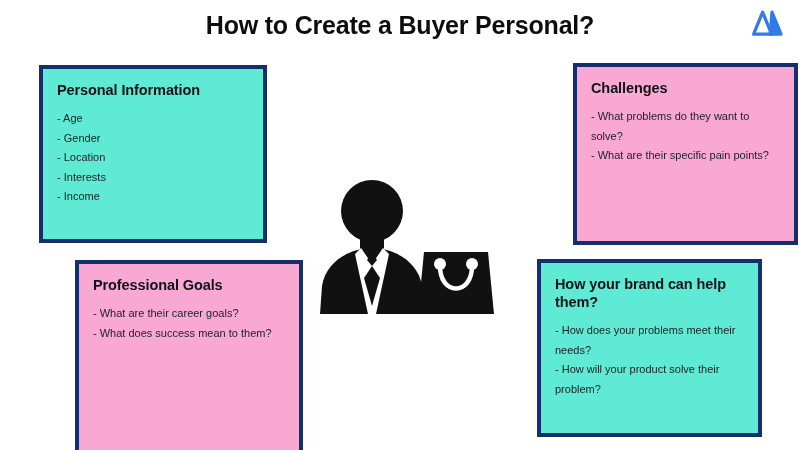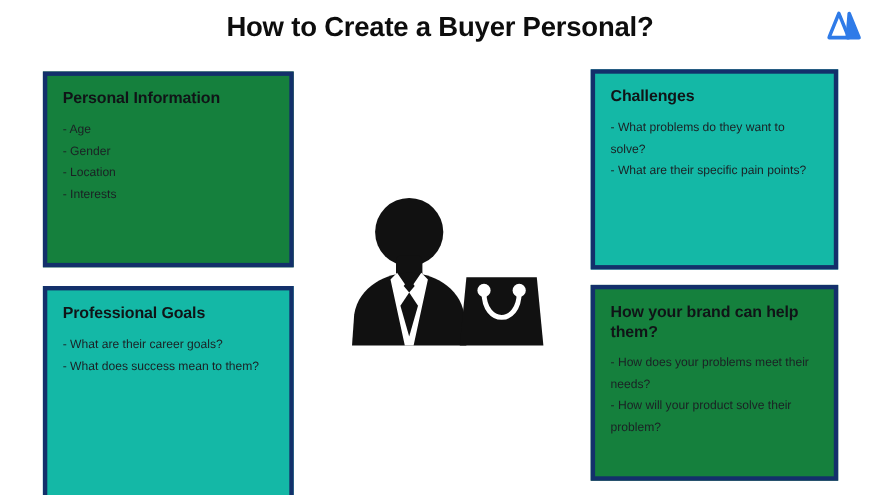--- a/index.html
+++ b/index.html
@@ -38,22 +38,22 @@
   }
 
   
   .card {
     position: absolute;
     box-sizing: border-box;
     border: 4px solid #13306b;
     padding: 12px 14px 10px 14px;
     overflow: hidden;
   }
-  .card.cyan  { background: #15803d; }
-  .card.yellow{ background: #14b8a6; }
+  .card.cyan  { background: #5eead4; }
+  .card.yellow{ background: #f9a8d4; margin-left: 36px; }
 
   .card-title {
     font-size: 14.5px;
     font-weight: bold;
     color: #101417;
     line-height: 18px;
     margin: 0 0 10px 0;
     letter-spacing: -0.1px;
   }
   .card-body {
@@ -96,20 +96,21 @@
   </svg>
 </div>
 
 <div class="card cyan" id="card-personal-information">
   <div class="card-title">Personal Information</div>
   <ul class="card-body">
     <li>- Age</li>
     <li>- Gender</li>
     <li>- Location</li>
     <li>- Interests</li>
+    <li>- Income</li>
   </ul>
 </div>
 
 <div class="card yellow" id="card-challenges">
   <div class="card-title">Challenges</div>
   <ul class="card-body">
     <li>- What problems do they want to solve?</li>
     <li>- What are their specific pain points?</li>
   </ul>
 </div>

